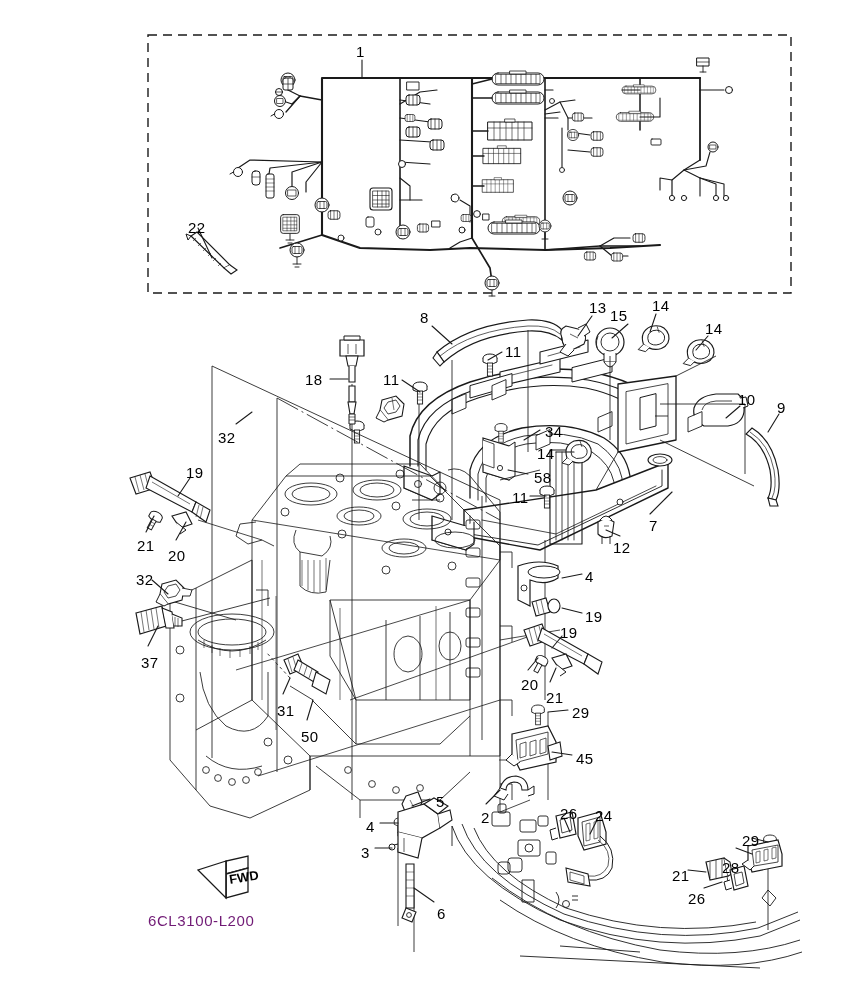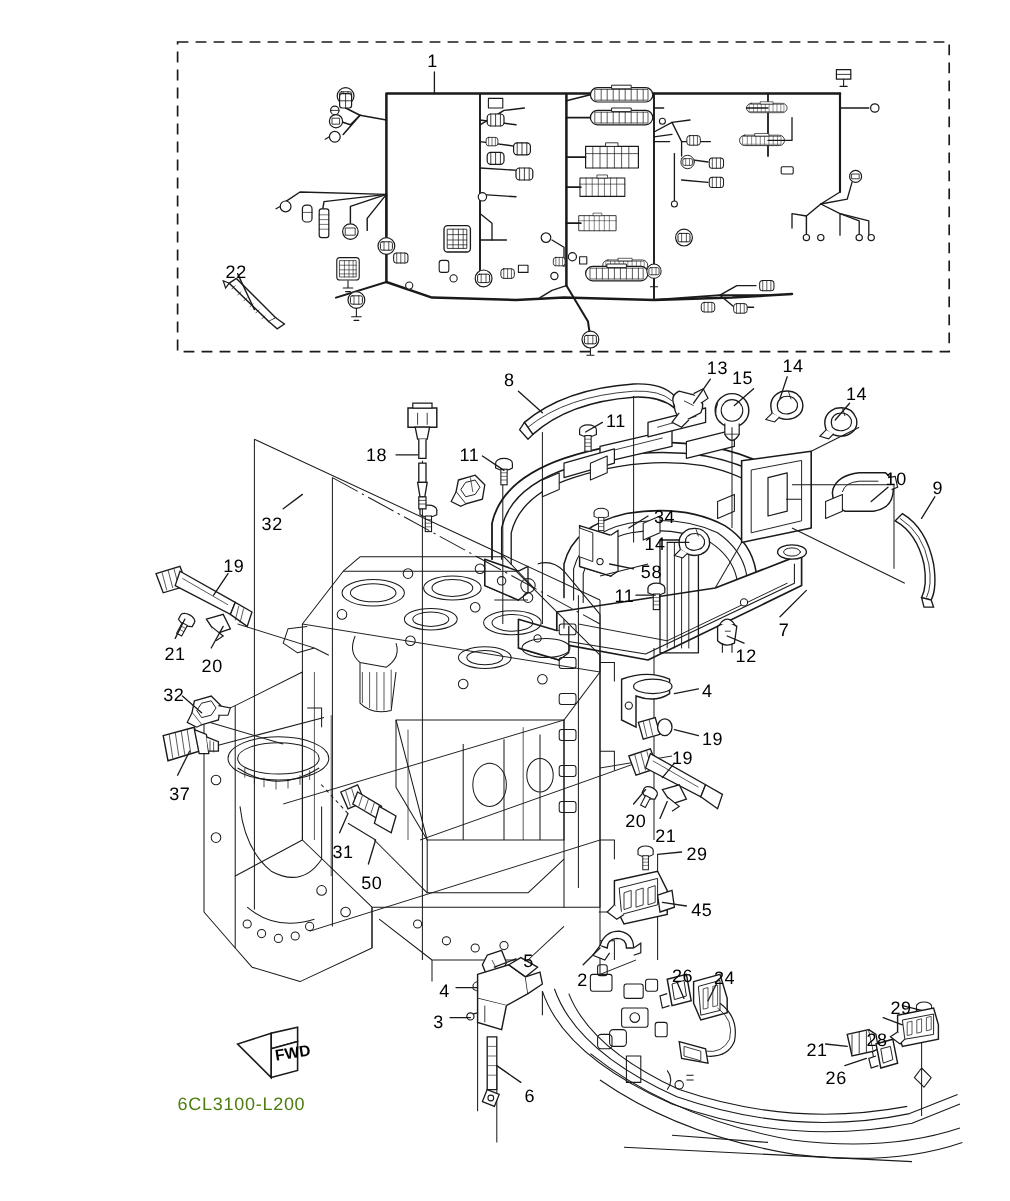--- a/index.html
+++ b/index.html
@@ -20,21 +20,21 @@
     color:#000;
     letter-spacing:0.5px;
     white-space:nowrap;
     line-height:1;
     user-select:none;
   }
   .dwgno{
     position:absolute;
     font-family:"Liberation Sans", sans-serif;
     font-size:15px;
-    color:#4d7c0f;
+    color:#701a75;
     letter-spacing:0.6px;
     white-space:nowrap;
   }
   .fwd-label{
     font-family:"Liberation Sans", sans-serif;
     font-size:13px;
     font-weight:bold;
     fill:#000;
   }
 </style>

